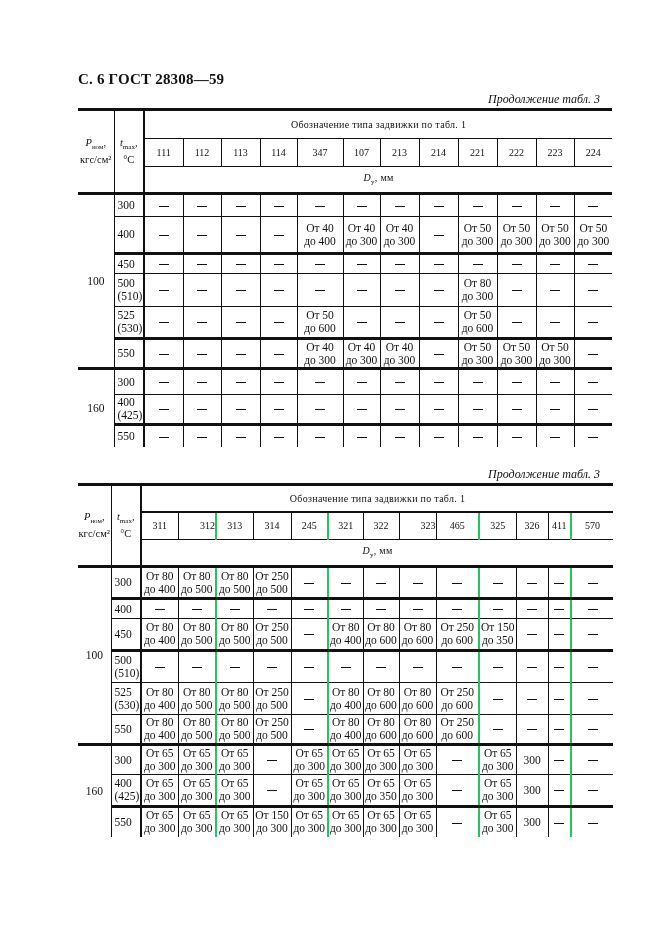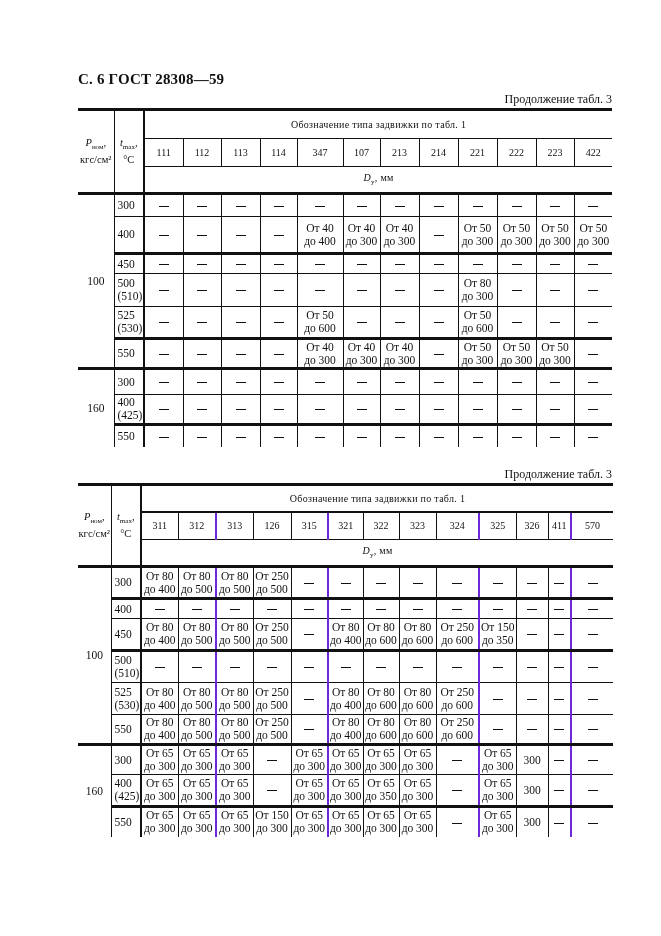--- a/index.html
+++ b/index.html
@@ -1,22 +1,22 @@
 <!DOCTYPE html>
 <html><head>
 <meta charset="utf-8">
 <style>
   html, body { margin: 0; padding: 0; background: #ffffff; }
   body { width: 661px; height: 936px; position: relative; overflow: hidden;
          font-family: "Liberation Serif", "DejaVu Serif", serif; color: #111; }
   .page-title { position: absolute; left: 78px; top: 71px; font-size: 15px; font-weight: bold; letter-spacing: 0.2px; }
-  .cont { position: absolute; right: 49px; font-size: 12px; }
+  .cont { position: absolute; right: 61px; font-size: 12px; font-style: italic; }
   table.gost { position: absolute; left: 78px; border-collapse: collapse; table-layout: fixed; }
   table.gost td { border: 1px solid #111; text-align: center; vertical-align: middle; padding: 0; font-size: 11.5px; line-height: 13px; }
-  table.gost td.thickL { border-left: 2px solid #6d28d9; margin-left: 6px; }
+  table.gost td.thickL { border-left: 2px solid #22c55e; margin-left: 6px; }
   table.gost td.thickR { border-right: 2px solid #111; }
   table.gost tr.thickTop td { border-top: 3px solid #111; }
   table.gost tr.topRule td { border-top: 3px solid #111; }
   table.gost td.head-small { font-size: 10px; letter-spacing: 0.3px; }
   table.gost td.code { font-size: 10px; }
   table.gost td.lastc { border-right: none; }
   table.gost td.first { border-left: none; }
   .sub { font-size: 7px; vertical-align: sub; }
   .it { font-style: italic; }
   .dash { display: inline-block; width: 10px; height: 0; border-top: 1px solid #111; vertical-align: middle; }
@@ -56,21 +56,21 @@
         <td class="code"><span>112</span></td>
         <td class="code"><span>113</span></td>
         <td class="code"><span>114</span></td>
         <td class="code"><span>347</span></td>
         <td class="code"><span>107</span></td>
         <td class="code"><span>213</span></td>
         <td class="code"><span>214</span></td>
         <td class="code"><span>221</span></td>
         <td class="code"><span>222</span></td>
         <td class="code"><span>223</span></td>
-        <td class="code lastc"><span>422</span></td>
+        <td class="code lastc"><span>224</span></td>
       </tr>
       <tr style="height: 27px;">
         <td colspan="12" class="head-small lastc"><span class="it">D</span><span class="sub">у</span><span>, мм</span></td>
       </tr>
       <tr class="thickTop" style="height: 23px;">
         <td rowspan="6" class="first"><span>100</span></td>
         <td class="thickR" style="text-align: left; padding-left: 3px;">
           <span class="cell-line">300</span>
         </td>
         <td class=""><span class="dash"></span></td>
@@ -297,28 +297,28 @@
       <col style="width:42px">
   </colgroup>
   <tbody>
       <tr class="topRule" style="height: 27px;">
         <td rowspan="3" class="first" style="font-size: 10.5px; line-height: 12px;"><div><span class="it">P</span><span class="sub">ном</span>,</div><span>кгс/см²</span></td>
         <td rowspan="3" class="thickR" style="font-size: 10.5px; line-height: 12px;"><div><span class="it">t</span><span class="sub">max</span>,</div><span>°C</span></td>
         <td colspan="13" class="head-small lastc"><span>Обозначение типа задвижки по табл. 1</span></td>
       </tr>
       <tr style="height: 28px;">
         <td class="code" style="border-top: 2px solid rgb(17, 17, 17);"><span>311</span></td>
-        <td class="code" style="border-top: 2px solid rgb(17, 17, 17);"><span>312</span></td>
+        <td class="code" style="border-top: 2px solid rgb(17, 17, 17); text-align: right;"><span>312</span></td>
         <td class="code thickL" style="border-top: 2px solid rgb(17, 17, 17);"><span>313</span></td>
-        <td class="code" style="border-top: 2px solid rgb(17, 17, 17);"><span>126</span></td>
-        <td class="code" style="border-top: 2px solid rgb(17, 17, 17);"><span>315</span></td>
+        <td class="code" style="border-top: 2px solid rgb(17, 17, 17);"><span>314</span></td>
+        <td class="code" style="border-top: 2px solid rgb(17, 17, 17);"><span>245</span></td>
         <td class="code thickL" style="border-top: 2px solid rgb(17, 17, 17);"><span>321</span></td>
         <td class="code" style="border-top: 2px solid rgb(17, 17, 17);"><span>322</span></td>
-        <td class="code" style="border-top: 2px solid rgb(17, 17, 17);"><span>323</span></td>
-        <td class="code" style="border-top: 2px solid rgb(17, 17, 17);"><span>324</span></td>
+        <td class="code" style="border-top: 2px solid rgb(17, 17, 17); text-align: right;"><span>323</span></td>
+        <td class="code" style="border-top: 2px solid rgb(17, 17, 17);"><span>465</span></td>
         <td class="code thickL" style="border-top: 2px solid rgb(17, 17, 17);"><span>325</span></td>
         <td class="code" style="border-top: 2px solid rgb(17, 17, 17);"><span>326</span></td>
         <td class="code" style="border-top: 2px solid rgb(17, 17, 17);"><span>411</span></td>
         <td class="code thickL lastc" style="border-top: 2px solid rgb(17, 17, 17);"><span>570</span></td>
       </tr>
       <tr style="height: 27px;">
         <td colspan="13" class="head-small lastc"><span class="it">D</span><span class="sub">у</span><span>, мм</span></td>
       </tr>
       <tr class="thickTop" style="height: 32px;">
         <td rowspan="6" class="first"><span>100</span></td>

